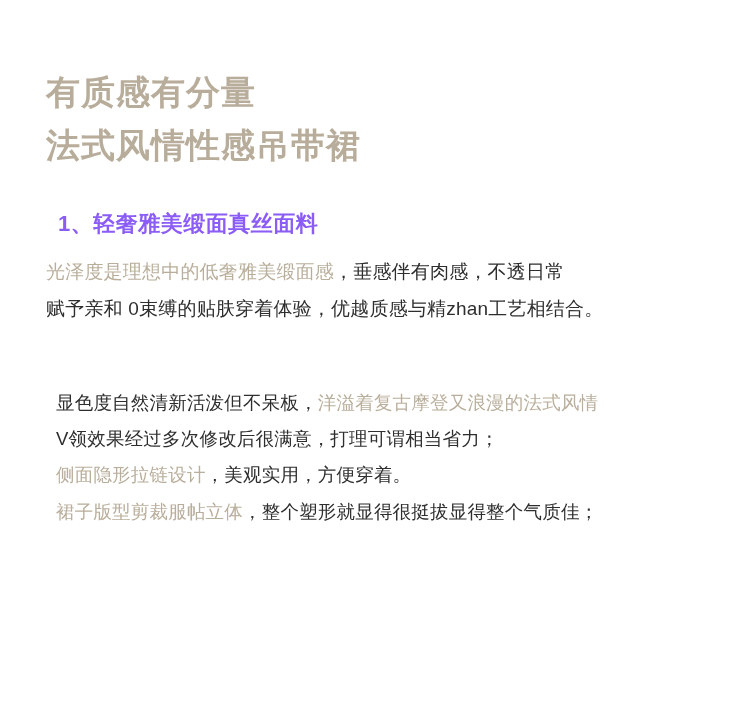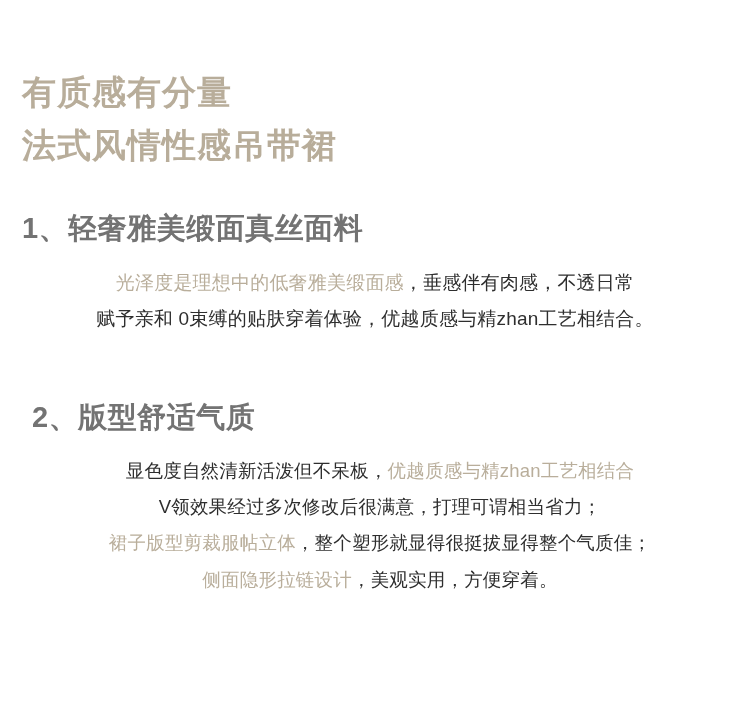--- a/index.html
+++ b/index.html
@@ -12,21 +12,21 @@
     background: #ffffff;
     font-family: "Liberation Sans", "DejaVu Sans", sans-serif;
     color: #2b2b2b;
     overflow: hidden;
   }
   .page {
     position: relative;
     width: 750px;
     height: 721px;
     box-sizing: border-box;
-    padding: 0 22px;
+    padding: 0 46px;
   }
 
   
   .headline {
     padding-top: 66px;
   }
   .headline-line {
     font-size: 34px;
     font-weight: bold;
     letter-spacing: 1px;
@@ -37,33 +37,33 @@
 
   
   .section {
     margin-top: 36px;
   }
   .section.second {
     margin-top: 58px;
     padding-left: 10px;
   }
   .section-title {
-    font-size: 29px;
+    font-size: 22px;
     font-weight: bold;
-    color: #737373;
+    color: #8b5cf6;
     letter-spacing: 0.5px;
     line-height: 1.5;
     margin-bottom: 14px;
+    margin-left: 12px;
   }
   .para {
     font-size: 19px;
     line-height: 1.92;
     color: #2e2e2e;
     letter-spacing: 0.2px;
-    text-align: center;
   }
   .para .hl {
     color: #b9ae9b;
   }
   .para-line {
     white-space: nowrap;
   }
 
   .section.second .para {
     font-size: 18.5px;
@@ -82,22 +82,21 @@
 
   <div class="section first">
     <div class="section-title">1、轻奢雅美缎面真丝面料</div>
     <div class="para">
         <div class="para-line"><span class="hl">光泽度是理想中的低奢雅美缎面感</span><span>，垂感伴有肉感，不透日常</span></div>
         <div class="para-line"><span>赋予亲和 0束缚的贴肤穿着体验，优越质感与精zhan工艺相结合。</span></div>
       </div>
   </div>
 
   <div class="section second">
-    <div class="section-title">2、版型舒适气质</div>
     <div class="para">
-        <div class="para-line"><span>显色度自然清新活泼但不呆板，</span><span class="hl">优越质感与精zhan工艺相结合</span></div>
+        <div class="para-line"><span>显色度自然清新活泼但不呆板，</span><span class="hl">洋溢着复古摩登又浪漫的法式风情</span></div>
         <div class="para-line"><span>V领效果经过多次修改后很满意，打理可谓相当省力；</span></div>
+        <div class="para-line"><span class="hl">侧面隐形拉链设计</span><span>，美观实用，方便穿着。</span></div>
         <div class="para-line"><span class="hl">裙子版型剪裁服帖立体</span><span>，整个塑形就显得很挺拔显得整个气质佳；</span></div>
-        <div class="para-line"><span class="hl">侧面隐形拉链设计</span><span>，美观实用，方便穿着。</span></div>
       </div>
   </div>
 
 </div>
 
 </body></html>

